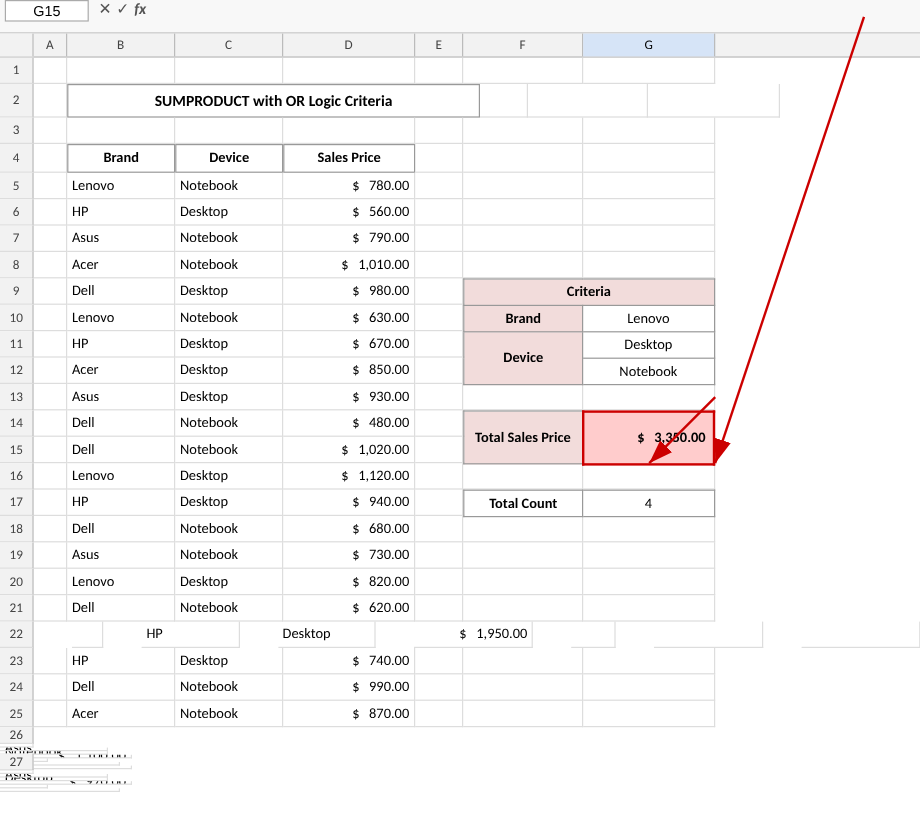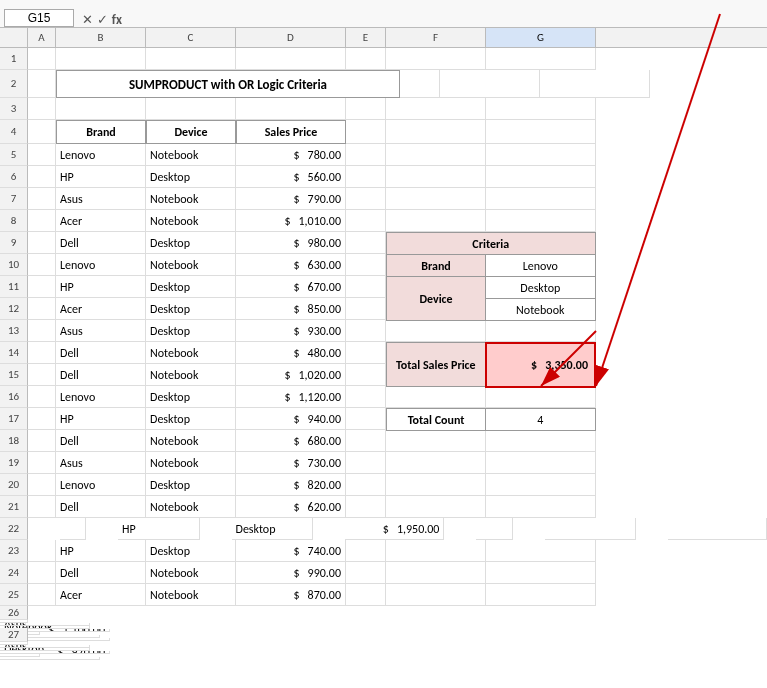--- a/index.html
+++ b/index.html
@@ -8,21 +8,21 @@
       font-size: 13px;
       background: #fff;
       width: 767px;
       height: 688px;
       overflow: hidden;
     }
 
     
     .formula-bar {
       display: flex;
-      align-items: flex-end;
+      align-items: flex-start;
       border-bottom: 1px solid #bbb;
       background: #f8f8f8;
       height: 28px;
       padding: 0 4px;
       gap: 4px;
     }
     .cell-ref-box {
       width: 70px;
       border: 1px solid #aaa;
       padding: 1px 4px;
@@ -134,21 +134,21 @@
 </head>
 <body>
 
 <div class="spreadsheet-wrapper" style="position: relative;">
 
   <div class="formula-bar">
     <input class="cell-ref-box" value="G15" style="">
     <div class="formula-icons">
       <span>✕</span>
       <span>✓</span>
-      <span style="font-weight:bold;">fx</span>
+      <span style="font-style:italic;font-weight:bold;">fx</span>
     </div>
   </div>
 
   <div class="col-headers">
     <div class="col-header row-header-col"></div>
     <div class="col-header col-a">A</div>
     <div class="col-header col-b">B</div>
     <div class="col-header col-c">C</div>
     <div class="col-header col-d">D</div>
     <div class="col-header col-e">E</div>

